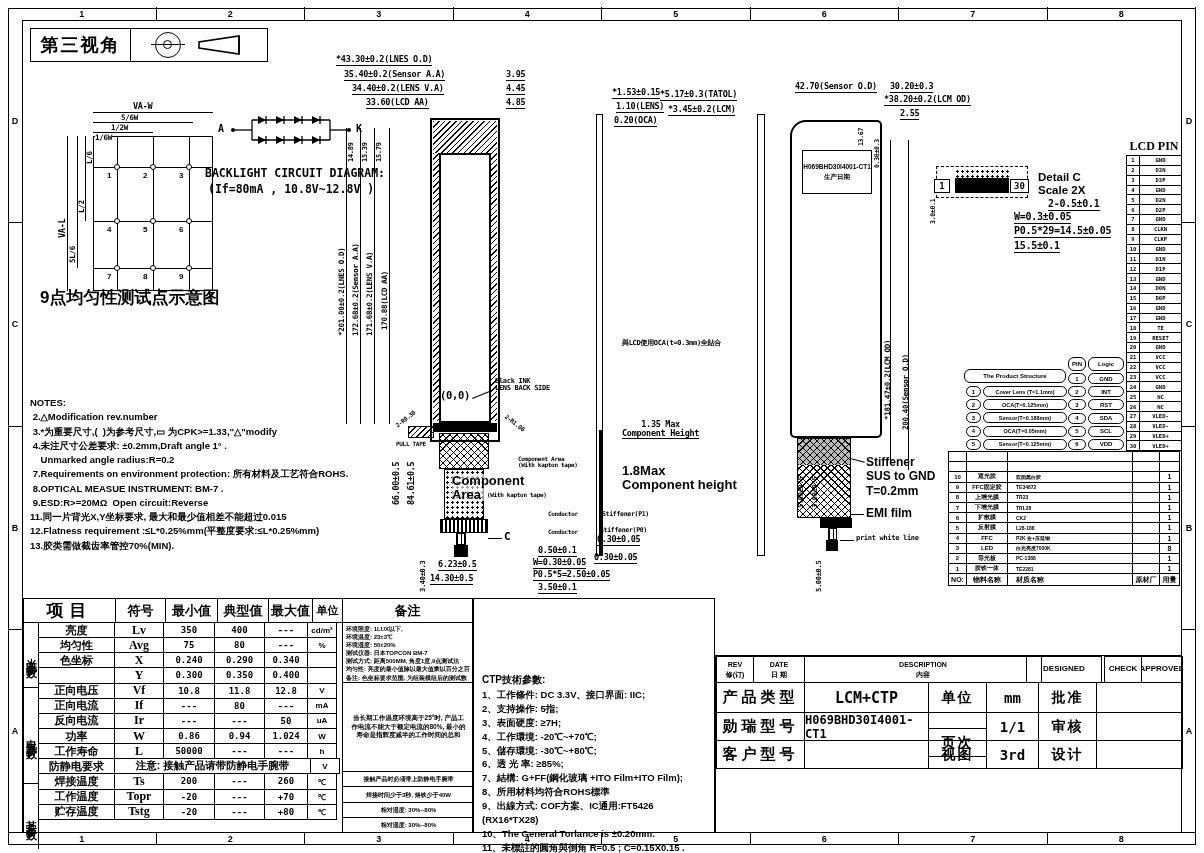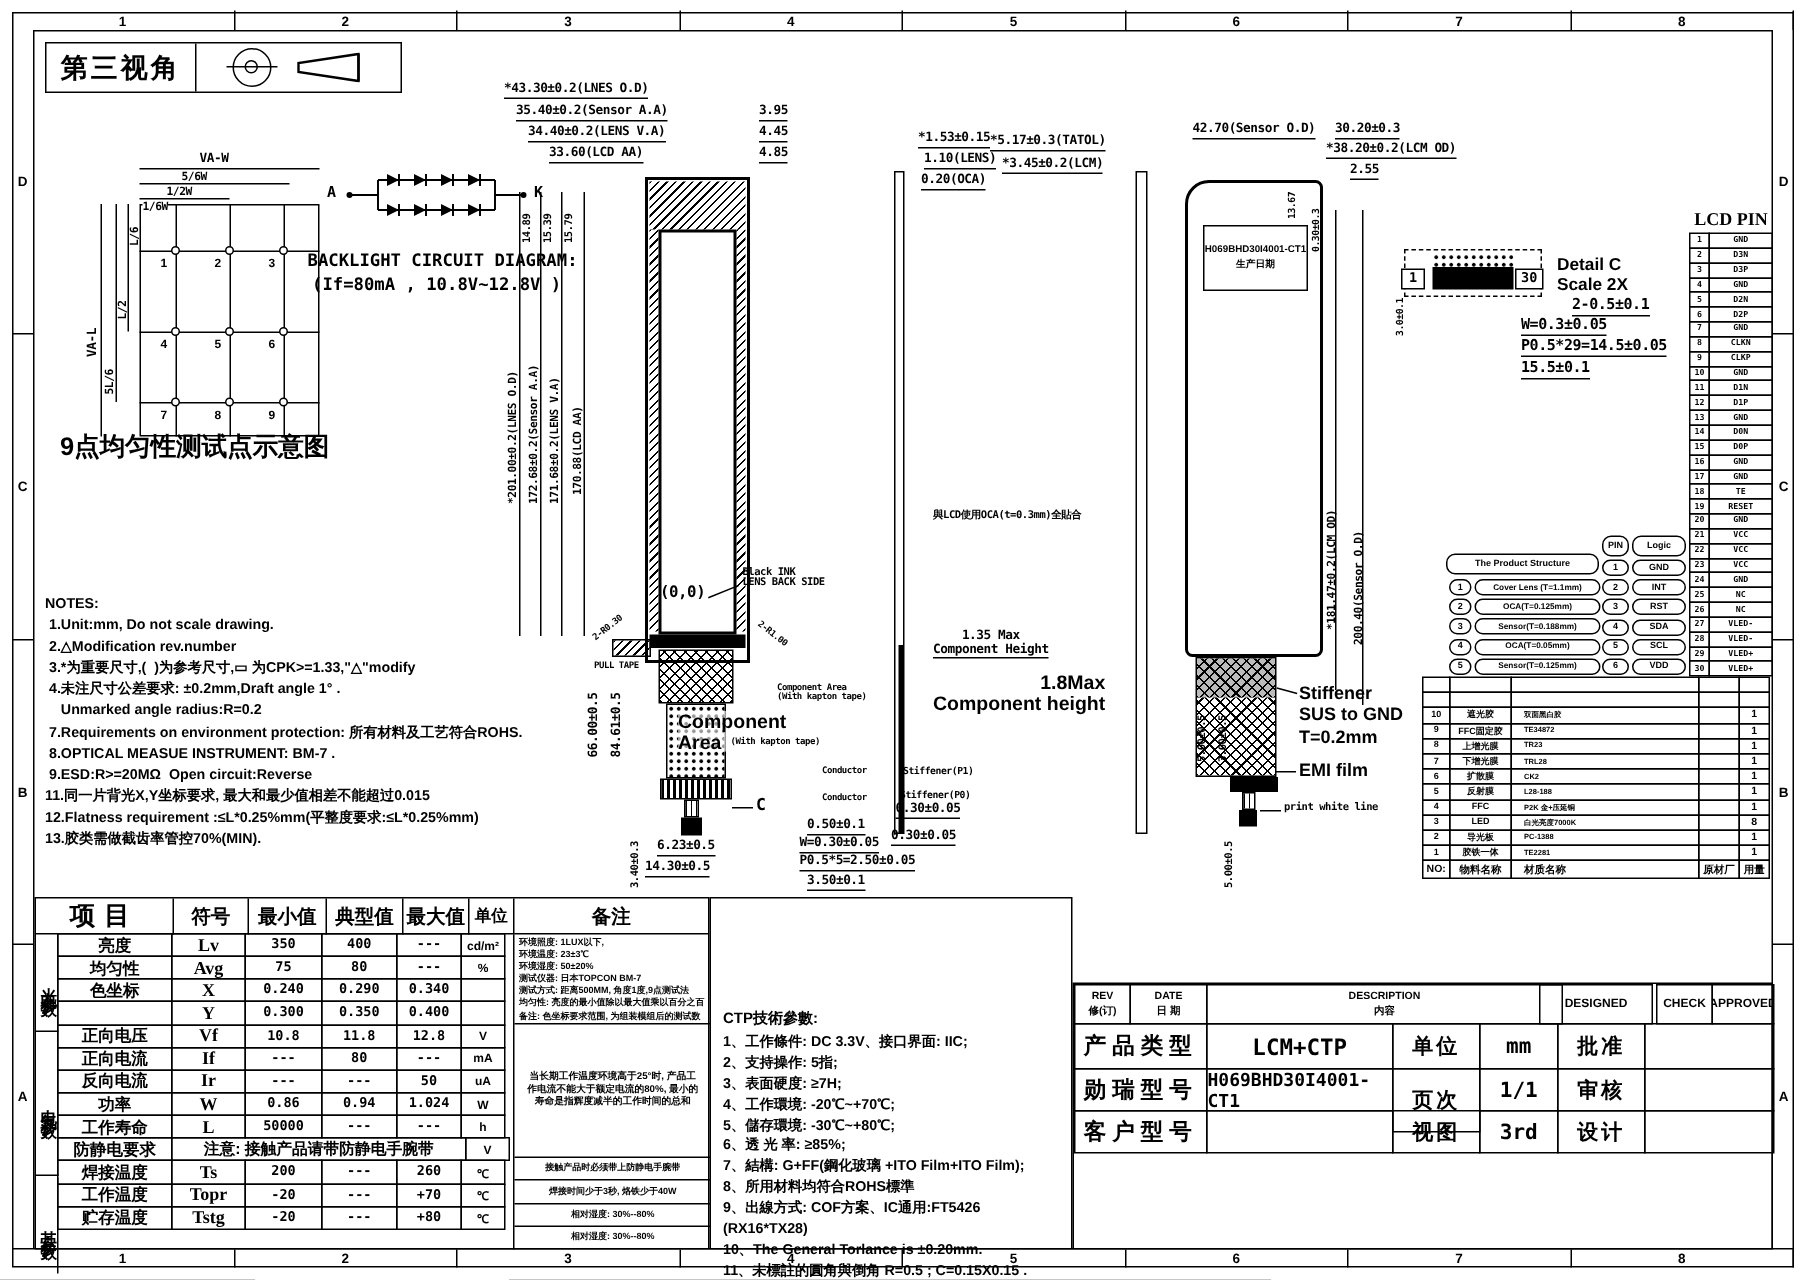--- a/index.html
+++ b/index.html
@@ -199,21 +199,20 @@
       </g>
     </svg>
     <span class="abs" style="left:138px;top:13px;font:bold 10px 'DejaVu Sans Mono',monospace">K</span>
   </div>
   <div class="abs" style="left:205px;top:166px;font:bold 11.5px 'DejaVu Sans Mono',monospace">BACKLIGHT CIRCUIT DIAGRAM:</div>
   <div class="abs" style="left:208px;top:182px;font:bold 11.5px 'DejaVu Sans Mono',monospace">(If=80mA ,  10.8V~12.8V )</div>
 
   <div class="abs" style="left:30px;top:396px;width:408px">
 
   <div class="note-line">NOTES:</div>
-      <div class="note-line"> 1.Unit:mm, Do not scale drawing.</div>
       <div class="note-line"> 2.△Modification rev.number</div>
       <div class="note-line"> 3.*为重要尺寸,(  )为参考尺寸,▭ 为CPK&gt;=1.33,"△"modify</div>
       <div class="note-line"> 4.未注尺寸公差要求: ±0.2mm,Draft angle 1° .</div>
       <div class="note-line">    Unmarked angle radius:R=0.2</div>
       <div class="note-line"> 7.Requirements on environment protection: 所有材料及工艺符合ROHS.</div>
       <div class="note-line"> 8.OPTICAL MEASUE INSTRUMENT: BM-7 .</div>
       <div class="note-line"> 9.ESD:R&gt;=20MΩ  Open circuit:Reverse</div>
       <div class="note-line">11.同一片背光X,Y坐标要求, 最大和最少值相差不能超过0.015</div>
       <div class="note-line">12.Flatness requirement :≤L*0.25%mm(平整度要求:≤L*0.25%mm)</div>
       <div class="note-line">13.胶类需做截齿率管控70%(MIN).</div>
@@ -278,21 +277,21 @@
   <span class="dim rot" style="left:420px;top:592px;font-size:7px">3.40±0.3</span>
 
   <span class="dim und" style="left:612px;top:88px">*1.53±0.15</span>
   <span class="dim und" style="left:616px;top:102px">1.10(LENS)</span>
   <span class="dim und" style="left:614px;top:116px">0.20(OCA)</span>
   <div class="abs" style="left:596px;top:114px;width:7px;height:442px;border:1.5px solid #000"></div>
   <div class="abs" style="left:599px;top:430px;width:3px;height:126px;background:#000"></div>
   <span class="dim" style="left:622px;top:340px;font-size:7px">與LCD使用OCA(t=0.3mm)全貼合</span>
   <span class="dim pre und" style="left:622px;top:420px;text-align:center">1.35 Max
 Component Height</span>
-  <span class="abs pre" style="left:622px;top:448px;font:bold 13px 'Liberation Sans',sans-serif;line-height:1.1;text-align:right">1.8Max
+  <span class="abs pre" style="left:622px;top:464px;font:bold 13px 'Liberation Sans',sans-serif;line-height:1.1;text-align:left">1.8Max
 Component height</span>
   <span class="dim" style="left:548px;top:511px;font-size:6px">Conductor</span>
   <span class="dim" style="left:602px;top:511px;font-size:6.5px">Stiffener(P1)</span>
   <span class="dim" style="left:548px;top:529px;font-size:6px">Conductor</span>
   <span class="dim" style="left:600px;top:527px;font-size:6.5px">Stiffener(P0)</span>
   <span class="dim und" style="left:597px;top:535px">0.30±0.05</span>
   <span class="dim und" style="left:594px;top:553px">0.30±0.05</span>
 
   <span class="dim und" style="left:660px;top:90px">*5.17±0.3(TATOL)</span>
   <span class="dim und" style="left:668px;top:105px">*3.45±0.2(LCM)</span>
@@ -799,21 +798,21 @@
 
     <div class="tb-cell tb-lab" style="left:0;top:26px;width:89px;height:31px">产品类型</div>
     <div class="tb-cell tb-val" style="left:88px;top:26px;width:125px;height:31px;font-size:15px">LCM+CTP</div>
     <div class="tb-cell tb-key" style="left:212px;top:26px;width:59px;height:31px">单位</div>
     <div class="tb-cell tb-val" style="left:270px;top:26px;width:53px;height:31px;font-size:14px">mm</div>
     <div class="tb-cell tb-key" style="left:322px;top:26px;width:59px;height:31px">批准</div>
     <div class="tb-cell" style="left:380px;top:26px;width:87px;height:31px"></div>
 
     <div class="tb-cell tb-lab" style="left:0;top:56px;width:89px;height:29px">勋瑞型号</div>
     <div class="tb-cell tb-val" style="left:88px;top:56px;width:125px;height:29px;font-size:12px">H069BHD30I4001-CT1</div>
-    <div class="tb-cell tb-key" style="left:212px;top:56px;width:59px;height:43px">页次</div>
+    <div class="tb-cell tb-key" style="left:212px;top:72px;width:59px;height:29px">页次</div>
     <div class="tb-cell tb-val" style="left:270px;top:56px;width:53px;height:29px;font-size:14px">1/1</div>
     <div class="tb-cell tb-key" style="left:322px;top:56px;width:59px;height:29px">审核</div>
     <div class="tb-cell" style="left:380px;top:56px;width:87px;height:29px"></div>
 
     <div class="tb-cell tb-lab" style="left:0;top:84px;width:89px;height:29px">客户型号</div>
     <div class="tb-cell tb-val" style="left:88px;top:84px;width:125px;height:29px"></div>
     <div class="tb-cell tb-key" style="left:212px;top:84px;width:59px;height:29px">视图</div>
     <div class="tb-cell tb-val" style="left:270px;top:84px;width:53px;height:29px;font-size:14px">3rd</div>
     <div class="tb-cell tb-key" style="left:322px;top:84px;width:59px;height:29px">设计</div>
     <div class="tb-cell" style="left:380px;top:84px;width:87px;height:29px"></div>

